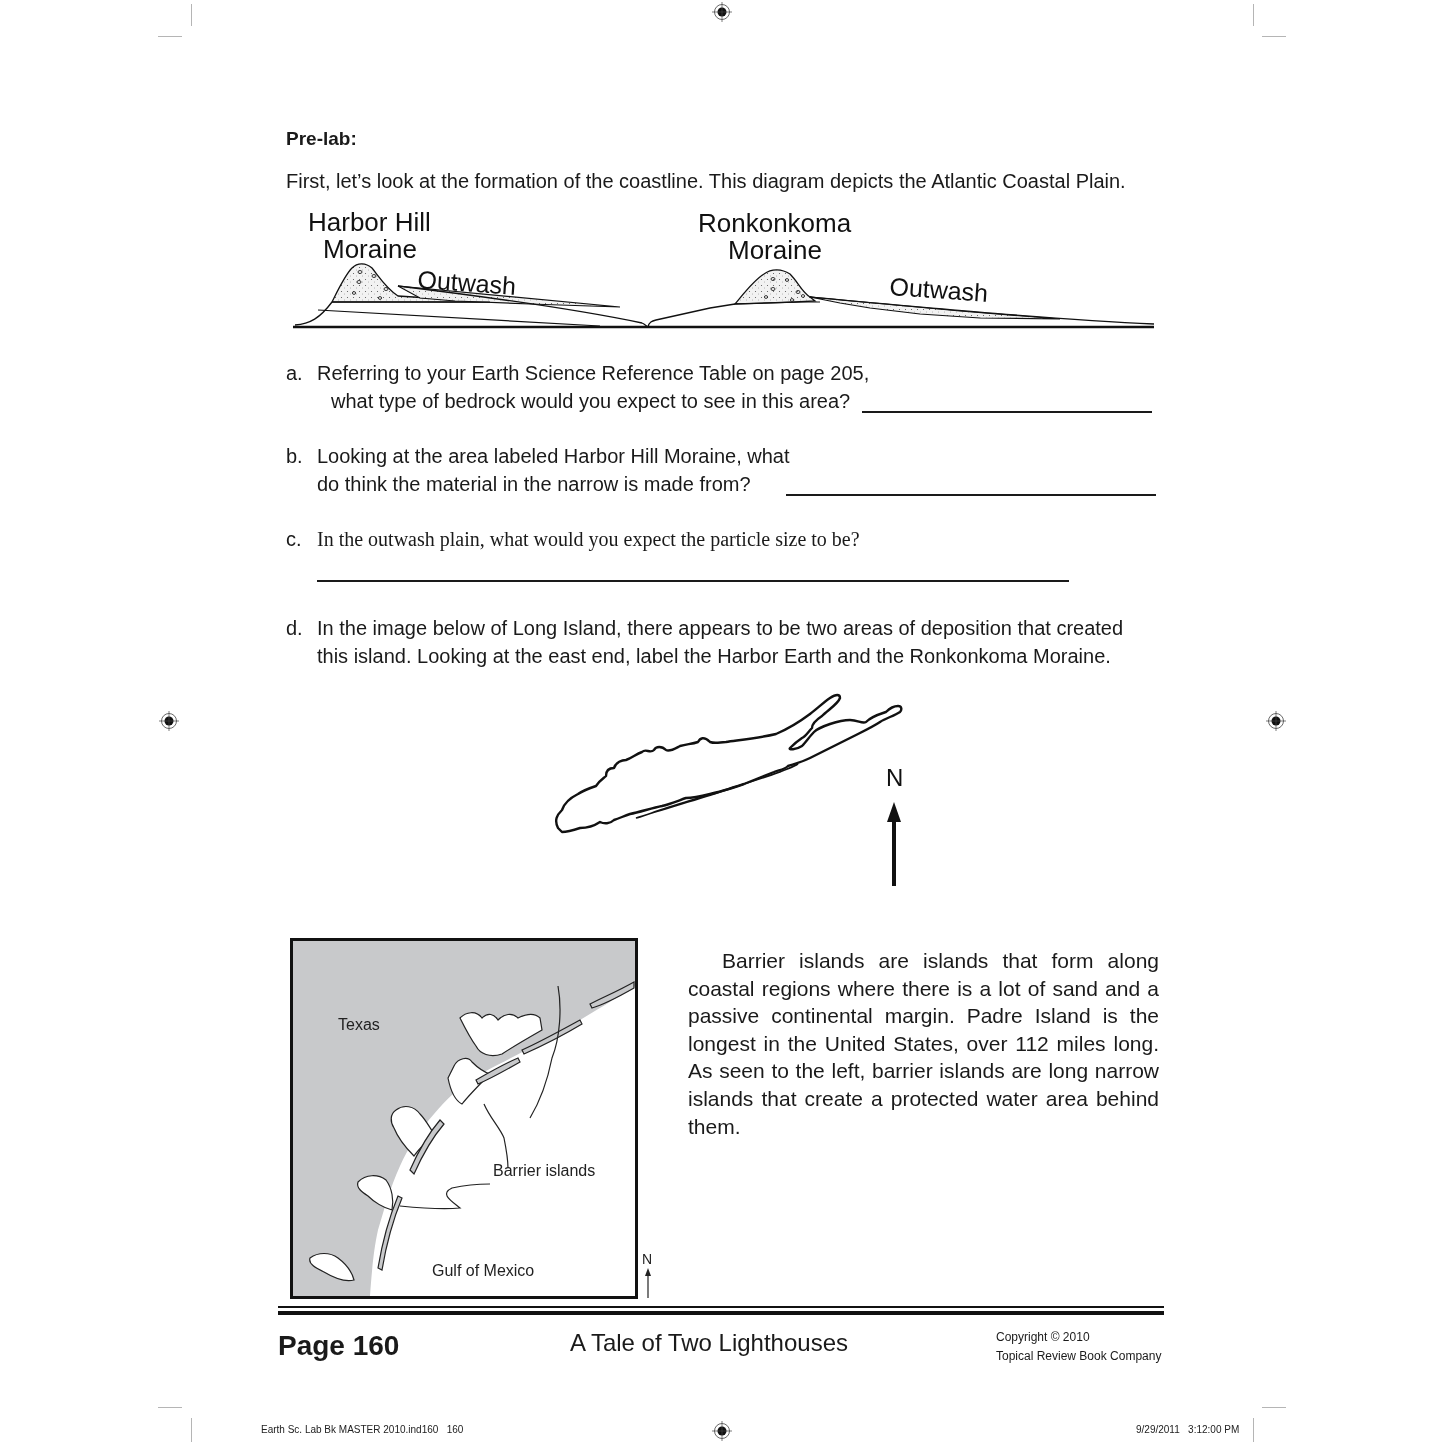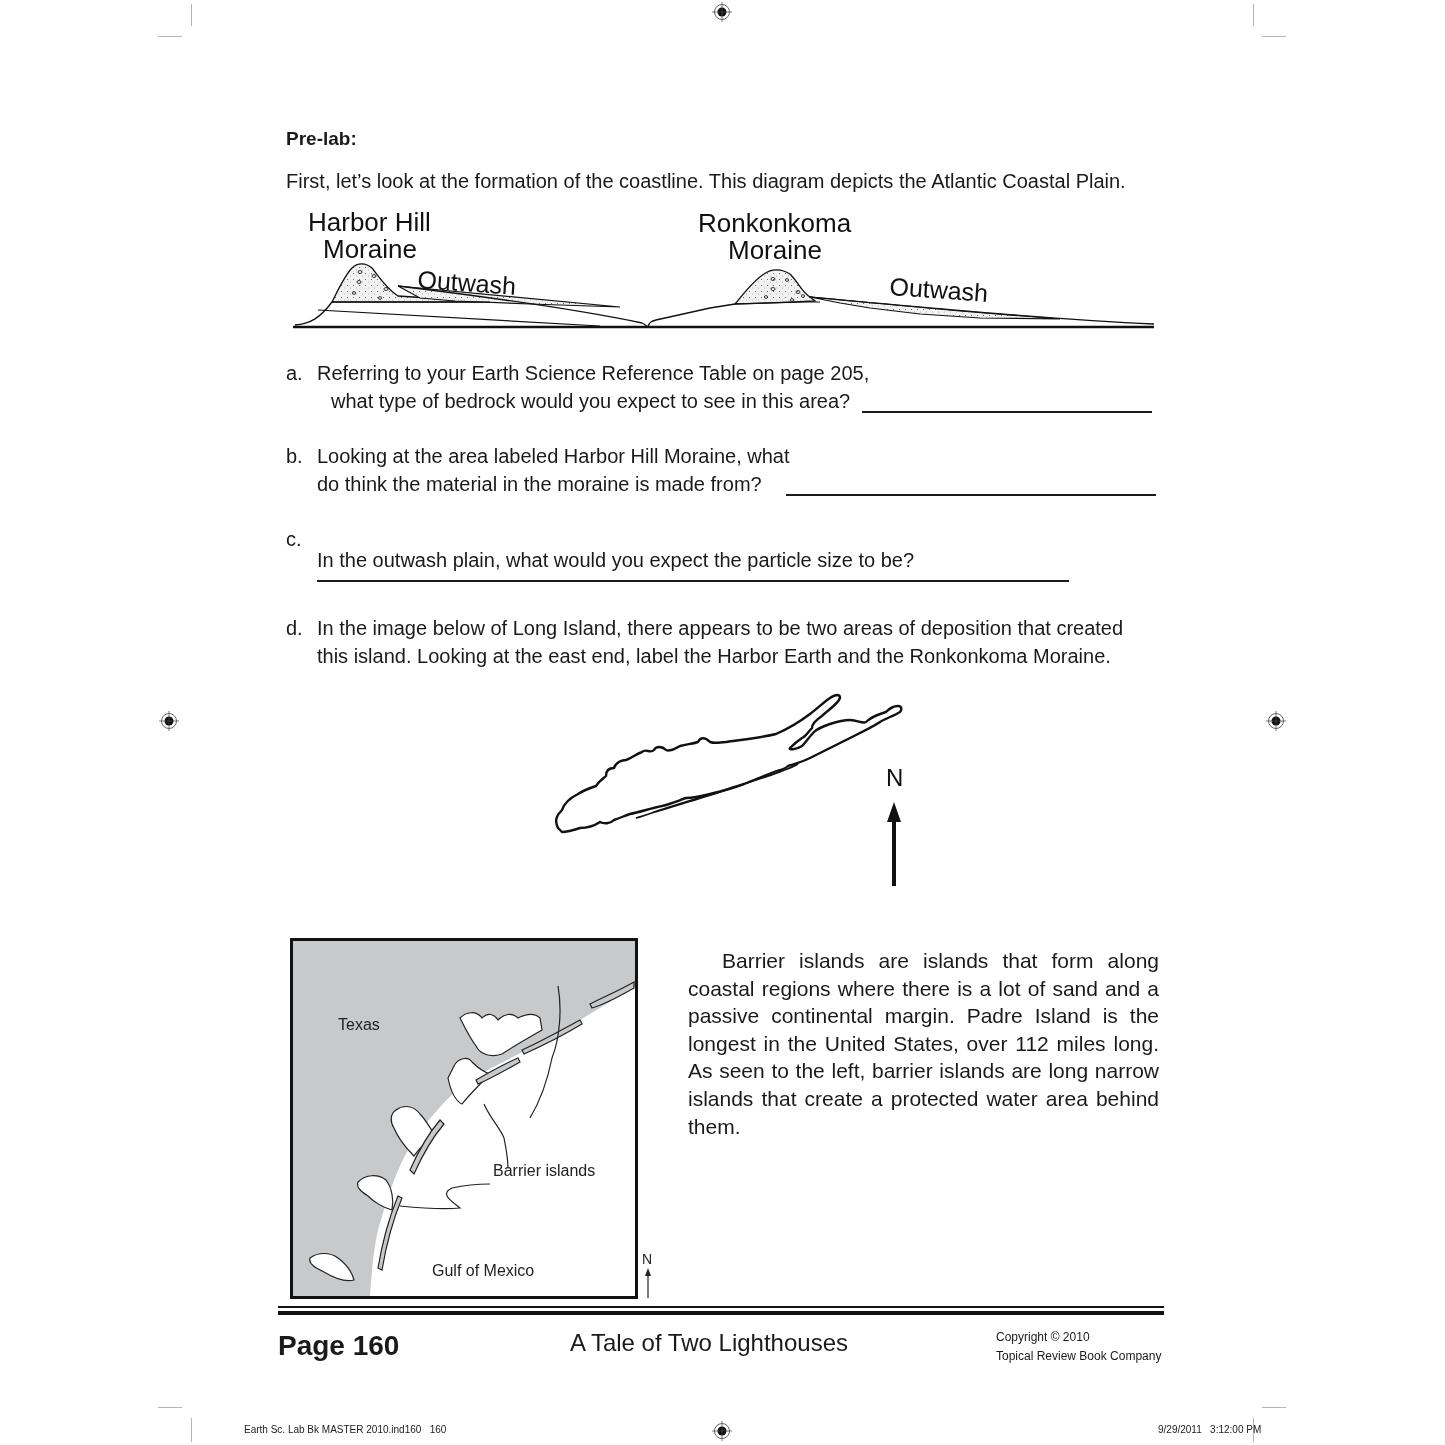--- a/index.html
+++ b/index.html
@@ -112,25 +112,25 @@
   <text x="609" y="95" font-size="25" fill="#111" transform="rotate(4 609 95)">Outwash</text>
 </svg>
 
 <div class="qlabel" style="left:286px;top:362px;">a.</div>
 <div class="qtext" style="left:317px;top:362px;">Referring to your Earth Science Reference Table on page 205,</div>
 <div class="qtext" style="left:331px;top:390px;">what type of bedrock would you expect to see in this area?</div>
 <div class="blank" style="left:862px;top:411px;width:290px;"></div>
 
 <div class="qlabel" style="left:286px;top:445px;">b.</div>
 <div class="qtext" style="left:317px;top:445px;">Looking at the area labeled Harbor Hill Moraine, what</div>
-<div class="qtext" style="left:317px;top:473px;">do think the material in the moraine is made from?</div>
+<div class="qtext" style="left:317px;top:473px;">do think the material in the narrow is made from?</div>
 <div class="blank" style="left:786px;top:494px;width:370px;"></div>
 
 <div class="qlabel" style="left:286px;top:528px;">c.</div>
-<div class="qtext" style="left:317px;top:549px;">In the outwash plain, what would you expect the particle size to be?</div>
+<div class="qtext" style="left:317px;top:528px;font-family:Liberation Serif, serif;">In the outwash plain, what would you expect the particle size to be?</div>
 <div class="blank" style="left:317px;top:580px;width:752px;"></div>
 
 <div class="qlabel" style="left:286px;top:617px;">d.</div>
 <div class="qtext" style="left:317px;top:617px;">In the image below of Long Island, there appears to be two areas of deposition that created</div>
 <div class="qtext" style="left:317px;top:645px;">this island. Looking at the east end, label the Harbor Earth and the Ronkonkoma Moraine.</div>
 
 <svg class="abs" style="left:540px;top:680px;" width="380" height="220" viewBox="0 0 380 220">
   <path d="M18,148 C14,140 17,135 22,130 C24,124 30,118 38,114 C44,110 50,108 56,106 C60,100 64,98 66,96 C66,90 70,88 74,88 C76,82 82,80 86,80 C92,78 96,74 102,72 C106,68 110,74 114,70 C116,66 122,66 126,70 C130,72 136,68 140,66 C148,64 152,64 158,62 C160,58 164,56 170,62 C176,64 180,62 186,62 C200,60 220,58 236,54 C250,48 262,40 270,34 C278,28 284,22 290,18 C296,14 300,14 300,18 C298,24 288,30 282,36 C276,40 272,44 272,48 C268,52 266,56 262,58 C256,62 252,66 250,68 C248,70 256,70 262,66 C266,62 270,56 274,52 C278,48 284,46 290,44 C296,42 304,40 310,40 C318,40 322,44 326,42 C332,36 340,34 346,32 C350,28 354,26 358,26 C362,26 362,30 360,32 C354,36 346,38 340,42 C334,46 326,50 318,54 C310,58 302,62 294,66 C286,70 278,74 270,78 C262,82 254,84 248,86 C244,90 238,90 234,92 C224,96 214,100 204,104 C192,108 180,112 170,114 C162,116 154,118 146,118 C140,120 130,124 122,126 C112,128 100,132 90,134 C84,136 80,138 74,140 C70,144 64,144 60,142 C54,146 48,148 40,148 C34,150 28,152 22,152 Z" fill="#fff" stroke="#111" stroke-width="2.4" stroke-linejoin="round"></path>
   <path d="M96,138 C120,130 150,122 180,112 C200,106 220,98 240,92 C250,88 256,86 258,84 C250,88 230,96 210,102 C180,112 150,120 120,130 C108,134 100,138 96,138 Z" fill="#fff" stroke="#111" stroke-width="1.4"></path>
   <text x="346" y="106" font-size="24" fill="#111">N</text>
@@ -179,14 +179,14 @@
 <div class="abs" style="left:278px;top:1306px;width:886px;height:2px;background:#111;"></div>
 <div class="abs" style="left:278px;top:1311px;width:886px;height:4px;background:#111;"></div>
 
 <div class="abs footer-page" style="left:278px;top:1330px;">Page 160</div>
 <div class="abs footer-title" style="left:570px;top:1329px;">A Tale of Two Lighthouses</div>
 <div class="abs copyright" style="left:996px;top:1328px;">
   <div>Copyright © 2010</div>
   <div>Topical Review Book Company</div>
 </div>
 
-<div class="abs slug" style="left:204px;top:1424px;white-space:pre;padding-left:40px;">Earth Sc. Lab Bk MASTER 2010.ind160   160</div>
-<div class="abs slug" style="left:1136px;top:1424px;white-space:pre;margin-left:22px;">9/29/2011   3:12:00 PM</div>
+<div class="abs slug" style="left:221px;top:1424px;white-space:pre;padding-left:40px;">Earth Sc. Lab Bk MASTER 2010.ind160   160</div>
+<div class="abs slug" style="left:1136px;top:1424px;white-space:pre;">9/29/2011   3:12:00 PM</div>
 
 </body></html>

